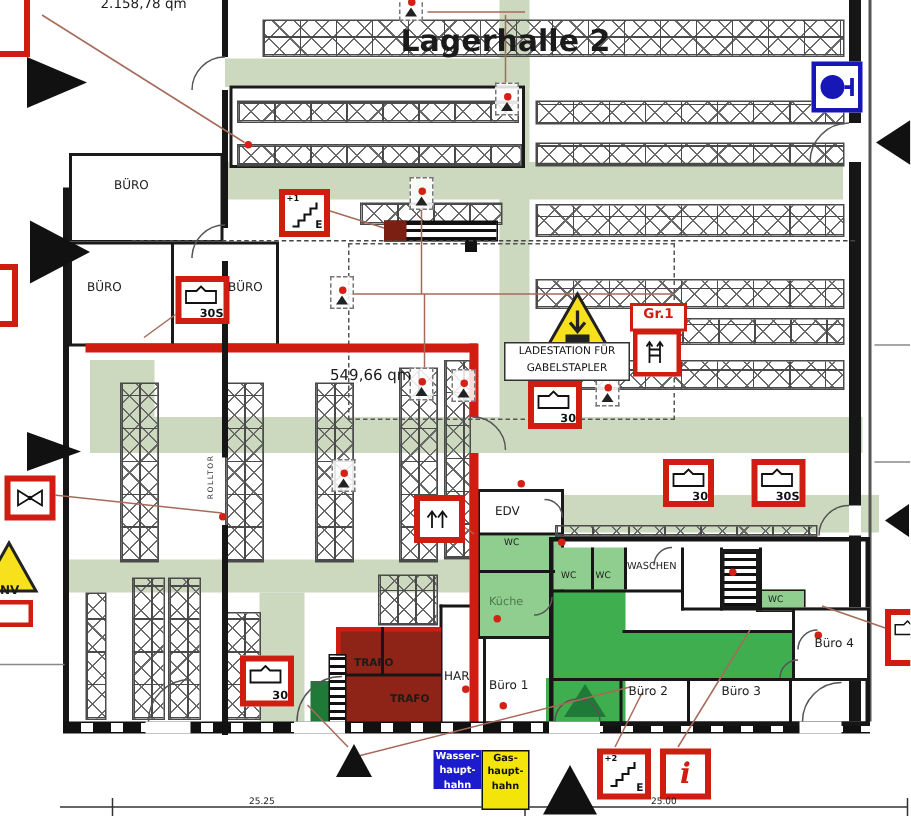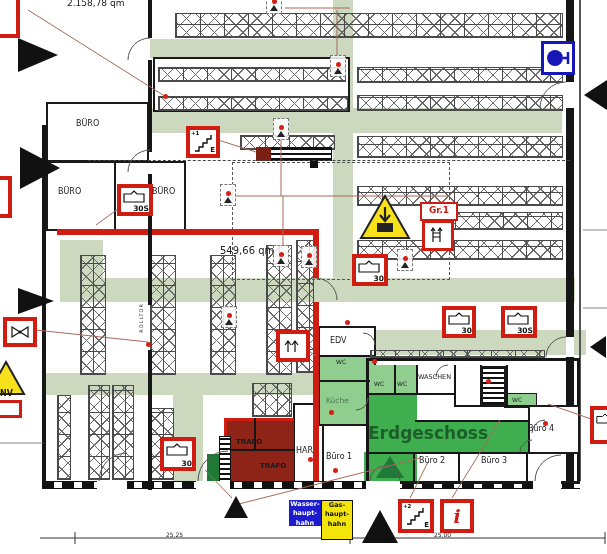--- a/index.html
+++ b/index.html
@@ -337,57 +337,61 @@
         <circle cx="11" cy="14" r="8" style="fill:var(--hydrant_blue,#1717b8)"></circle>
         <path d="M19,14 H24 M24,8 V20" style="stroke:var(--hydrant_blue,#1717b8);stroke-width:2.5;fill:none"></path>
       </svg>
   </div>
 
   <svg class="abs" style="left:358px;top:193px" width="54" height="48" viewBox="0 0 54 48">
     <polygon points="27,3 51,45 3,45" style="fill:var(--warning_yellow,#f7e11c);stroke:#222;stroke-width:2"></polygon>
     <rect x="19" y="30" width="16" height="9" fill="#222"></rect>
     <path d="M27,14 L27,27 M22,22 L27,28 L32,22" stroke="#222" stroke-width="2.2" fill="none"></path>
   </svg>
+  <div class="abs" style="left:336px;top:228px;width:84px;height:26px;background:#fff;border:1px solid #333;text-align:center;font-size:7px;line-height:1.6;color:#111">
+    <div>LADESTATION FÜR</div>
+    <div>GABELSTAPLER</div>
+  </div>
 
   <svg class="abs" style="left:-14px;top:360px" width="40" height="36" viewBox="0 0 40 36">
     <polygon points="20,2 38,34 2,34" style="fill:var(--warning_yellow,#f7e11c);stroke:#222;stroke-width:2"></polygon>
   </svg>
   <div class="lbl" style="left:0;top:390px;font-weight:bold;font-size:8px">NV</div>
   <div class="abs" style="left:-10px;top:400px;width:32px;height:18px;border:3px solid var(--fire_red,#cf1d12);background:#fff"></div>
 
   <div class="sign" style="left:289px;top:500px;width:32px;height:26px;background:var(--sign_blue,#1c1cce);color:#fff">
     <div>Wasser-</div>
     <div>haupt-</div>
     <div>hahn</div>
   </div>
   <div class="sign" style="left:321px;top:500px;width:32px;height:40px;background:var(--sign_yellow,#f3e50a);color:#111;border:1px solid #111">
     <div>Gas-</div>
     <div>haupt-</div>
     <div>hahn</div>
   </div>
 
   <div class="lbl" style="left:67px;top:-1px;font-size:9px">2.158,78 qm</div>
+  <div class="lbl" style="left:267px;top:16px;font-size:20px;font-weight:bold">Lagerhalle 2</div>
   <div class="lbl" style="left:220px;top:245px;font-size:10px">549,66 qm</div>
-  <div class="lbl" style="left:368px;top:424px;font-size:17px;font-weight:bold;color:var(--title_green,#1d5e2a)">Erdgeschoss</div>
 
   <div class="lbl" style="left:76px;top:120px;font-size:8px">BÜRO</div>
   <div class="lbl" style="left:58px;top:188px;font-size:8px">BÜRO</div>
   <div class="lbl" style="left:152px;top:188px;font-size:8px">BÜRO</div>
   <div class="lbl" style="left:330px;top:337px;font-size:8px">EDV</div>
   <div class="lbl" style="left:336px;top:359px;font-size:6px">WC</div>
   <div class="lbl" style="left:326px;top:397px;font-size:7.5px;color:#4a7a4a">Küche</div>
   <div class="lbl" style="left:374px;top:381px;font-size:6px">WC</div>
   <div class="lbl" style="left:397px;top:381px;font-size:6px">WC</div>
   <div class="lbl" style="left:418px;top:374px;font-size:6.5px">WASCHEN</div>
   <div class="lbl" style="left:512px;top:397px;font-size:6px">WC</div>
   <div class="lbl" style="left:296px;top:447px;font-size:8px">HAR</div>
   <div class="lbl" style="left:326px;top:453px;font-size:8px">Büro 1</div>
   <div class="lbl" style="left:419px;top:457px;font-size:8px">Büro 2</div>
   <div class="lbl" style="left:481px;top:457px;font-size:8px">Büro 3</div>
-  <div class="lbl" style="left:528px;top:425px;font-size:8px">Büro 4</div>
+  <div class="lbl" style="left:543px;top:425px;font-size:8px">Büro 4</div>
   <div class="lbl" style="left:236px;top:439px;font-size:7px;font-weight:bold">TRAFO</div>
   <div class="lbl" style="left:260px;top:463px;font-size:7px;font-weight:bold">TRAFO</div>
   <div class="lbl" style="left:139px;top:303px;font-size:5px;color:#333;writing-mode:vertical-rl;transform:rotate(180deg);letter-spacing:1px">ROLLTOR</div>
 
   <div class="dimtxt" style="left:166px;top:531px">25.25</div>
   <div class="dimtxt" style="left:434px;top:531px">25.00</div>
 
 </div>
 
 </body></html>

